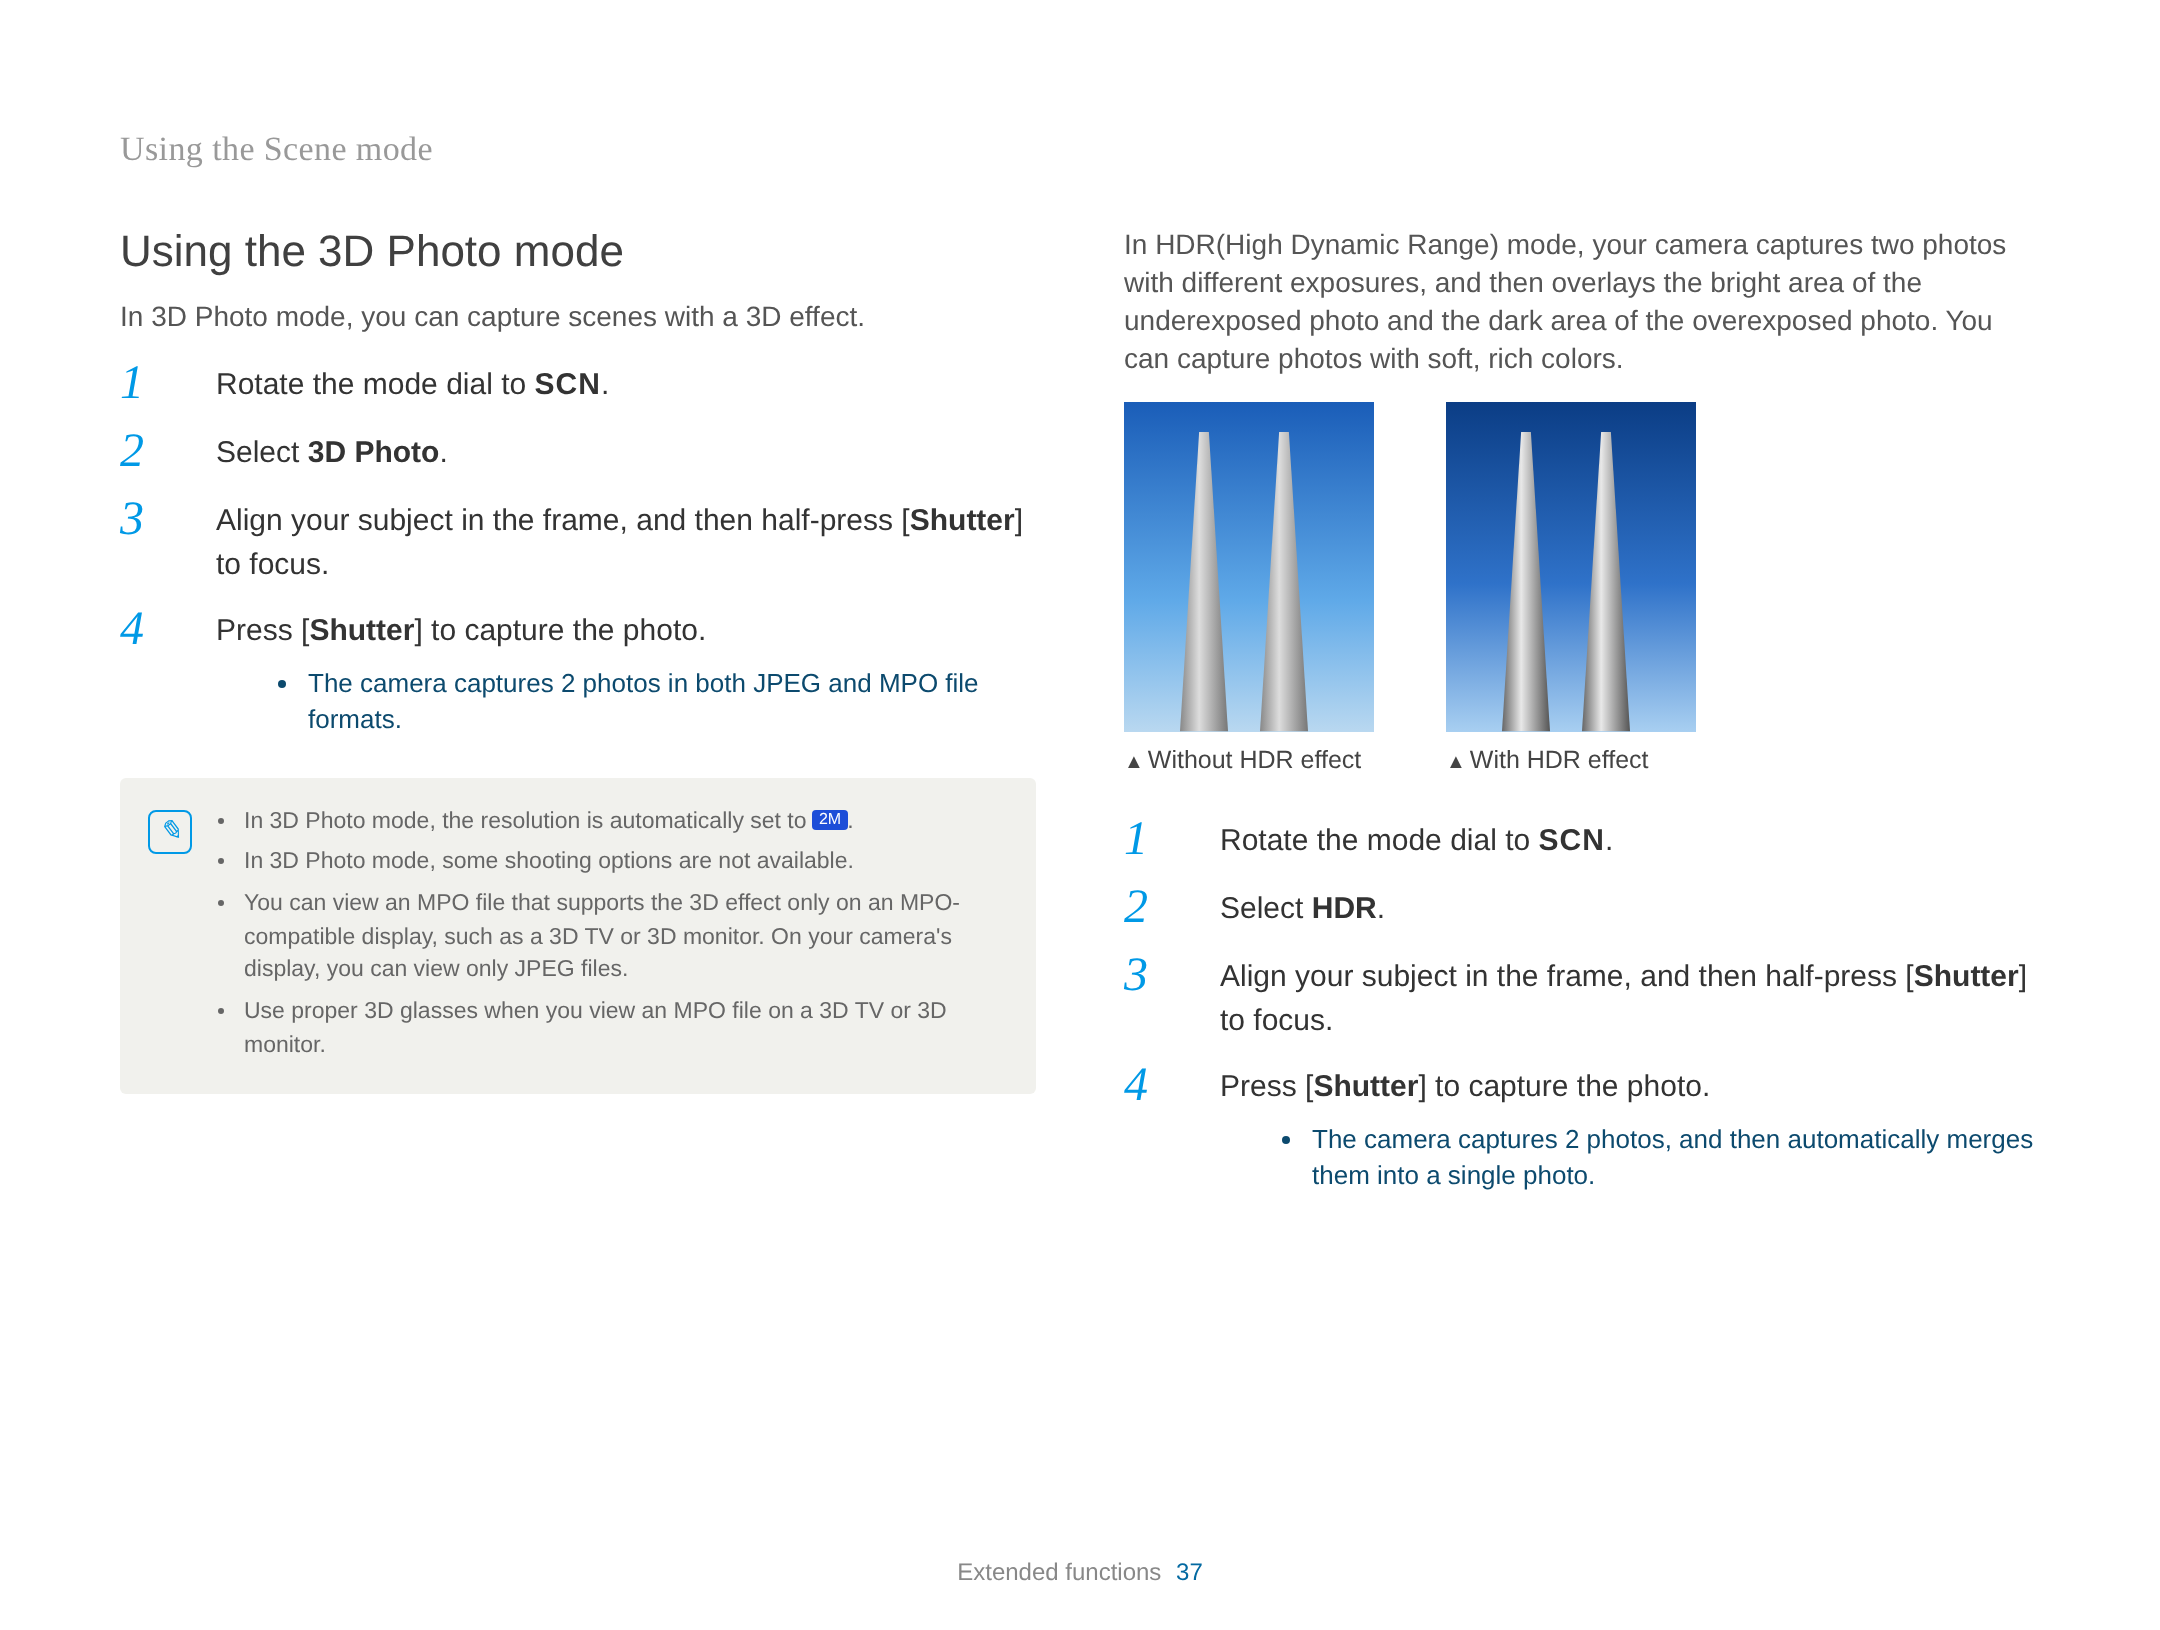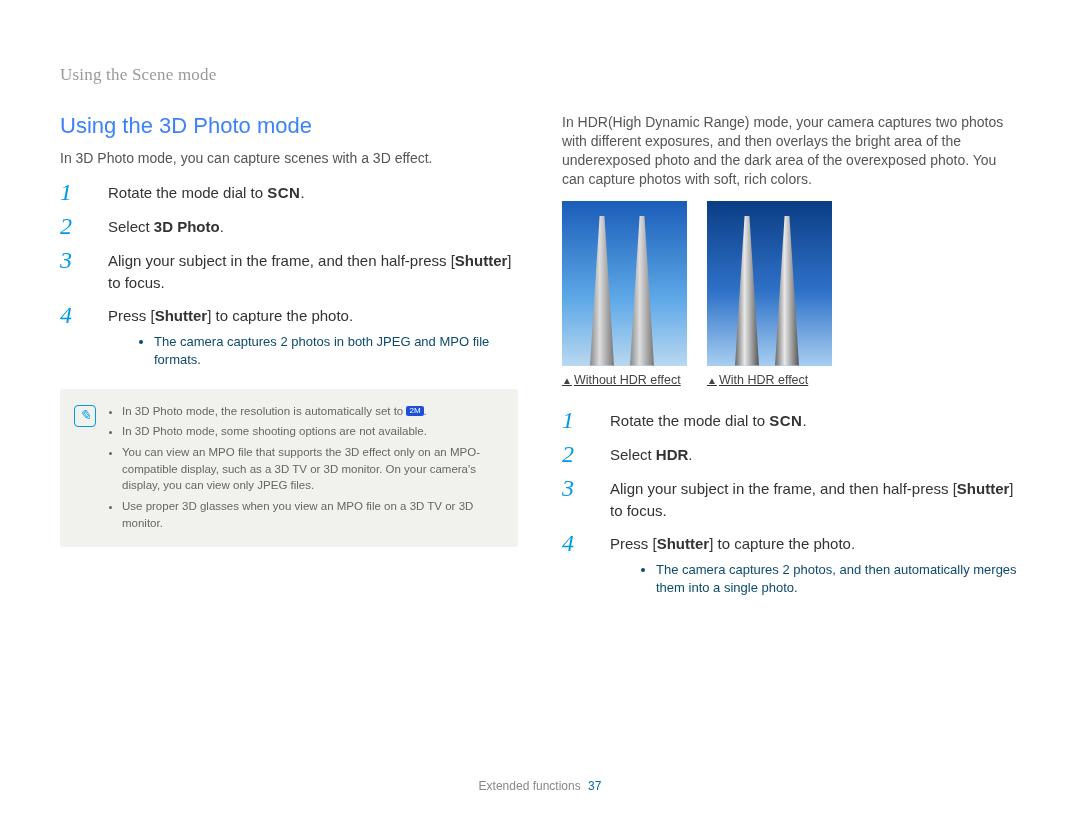--- a/index.html
+++ b/index.html
@@ -22,21 +22,21 @@
   }
   .columns {
     display: flex;
     gap: 44px;
   }
   .col {
     flex: 1;
     min-width: 0;
   }
   h2.section-title {
-    color: #3b82f6;
+    color: #404040;
     font-size: 22px;
     font-weight: normal;
     margin-bottom: 10px;
   }
   .intro {
     font-size: 14px;
     color: #555;
     line-height: 1.35;
     margin-bottom: 12px;
   }
@@ -117,23 +117,22 @@
     background: #1d4ed8;
     color: #fff;
     font-size: 8px;
     padding: 1px 3px;
     border-radius: 2px;
     vertical-align: middle;
     line-height: 1;
   }
   .image-row {
     display: flex;
-    gap: 20px;
+    gap: 36px;
     margin: 10px 0 20px 0;
-    text-decoration: underline;
   }
   .image-block { width: 125px; }
   .fake-img {
     width: 125px; height: 165px;
     position: relative;
     overflow: hidden;
   }
   .sky1 { background: linear-gradient(#1a5db8, #5fa9e8 60%, #b9d8f0); }
   .sky2 { background: linear-gradient(#0b3d85, #2f72c9 55%, #a8cff1); }
   .tower {

